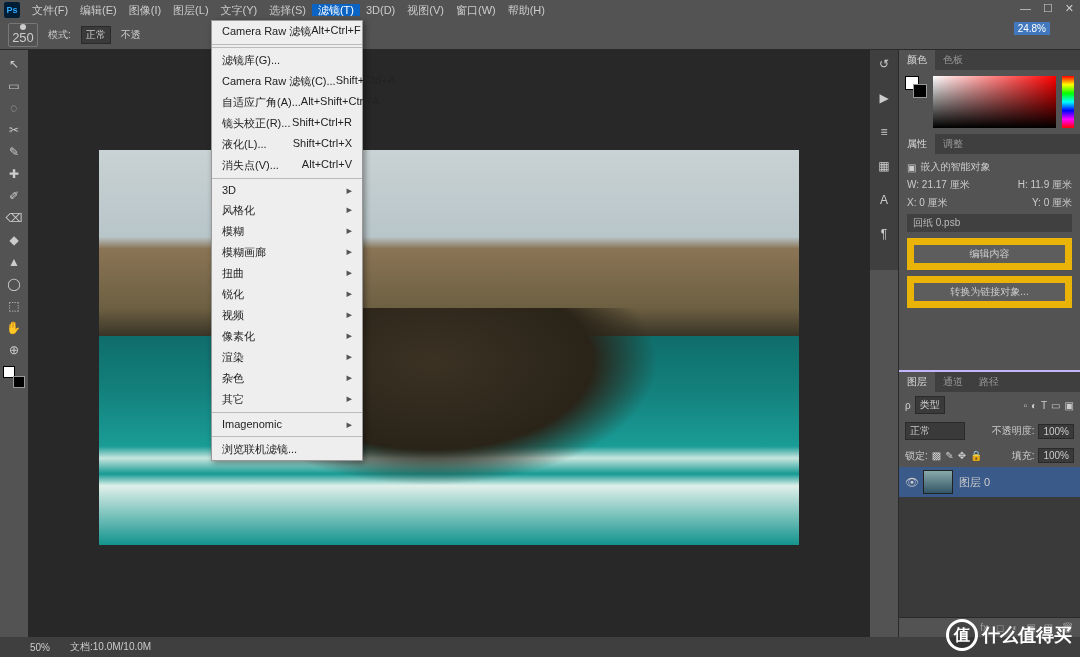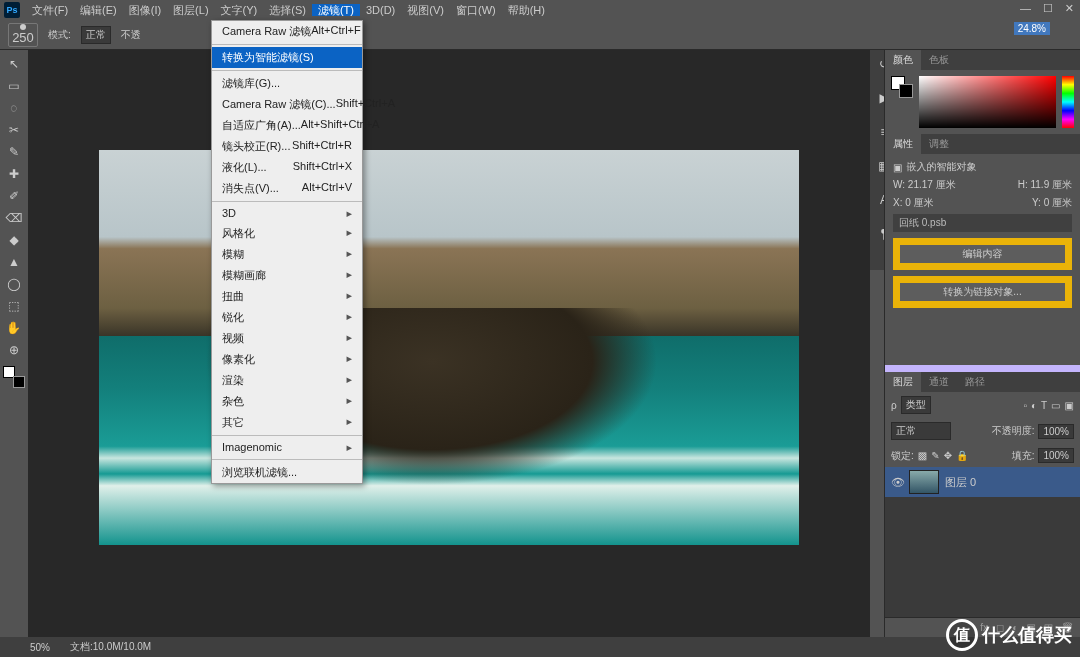--- a/index.html
+++ b/index.html
@@ -18,36 +18,36 @@
 .doc-tab .x { color:#999; }
 .doc-tab.dim { color:#888; background:#3f3f3f; }
 .workspace { position:absolute; top:50px; left:28px; right:210px; bottom:20px; background:#282828; display:flex; align-items:flex-start; justify-content:center; overflow:hidden; }
 .canvas-img { margin-top:100px; width:700px; height:395px; background:linear-gradient(180deg,#c9d2d4 0%,#b8c5c9 22%,#8a7455 25%,#6d6042 40%,#3a3528 47%,#0f6d6a 47%,#137f7b 60%,#1a9c96 75%,#c8e6df 78%,#159a93 82%,#e0f0ea 85%,#13938d 100%); position:relative; }
 .cliff { position:absolute; top:40%; left:15%; width:65%; height:45%; background:radial-gradient(ellipse at 50% 30%, #3b3224 0%, #2a2318 50%, rgba(0,0,0,0) 70%); }
 .tool-strip { position:absolute; top:50px; left:0; width:28px; bottom:20px; background:#535353; display:flex; flex-direction:column; align-items:center; padding-top:4px; gap:2px; }
 .tool { width:22px; height:20px; display:flex; align-items:center; justify-content:center; color:#ccc; cursor:pointer; font-size:12px; }
 .fg-bg { position:relative; width:22px; height:22px; margin-top:4px; }
 .fg-sw { position:absolute; width:12px; height:12px; background:#fff; border:1px solid #000; top:0; left:0; }
 .bg-sw { position:absolute; width:12px; height:12px; background:#000; border:1px solid #999; bottom:0; right:0; }
-.right-dock { position:absolute; top:50px; right:0; width:196px; bottom:20px; background:#535353; border-left:1px solid #2a2a2a; display:flex; flex-direction:column; }
+.right-dock { position:absolute; top:50px; right:0; width:182px; bottom:20px; background:#535353; border-left:1px solid #2a2a2a; display:flex; flex-direction:column; }
 .icon-dock { position:absolute; top:50px; right:182px; width:28px; height:220px; background:#3f3f3f; display:flex; flex-direction:column; align-items:center; padding-top:4px; gap:14px; }
 .panel-tabs { display:flex; background:#3f3f3f; height:20px; align-items:flex-end; font-size:10px; }
 .p-tab { padding:3px 8px; cursor:pointer; color:#999; }
 .p-tab.active { background:#535353; color:#ddd; }
 .panel-body { padding:6px 8px; font-size:10px; }
 .color-panel { display:flex; gap:6px; padding:6px; }
 .color-swatches { position:relative; width:22px; height:22px; }
 .cs-fg { position:absolute; width:14px; height:14px; background:#fff; border:1px solid #000; top:0; left:0; }
 .cs-bg { position:absolute; width:14px; height:14px; background:#000; border:1px solid #999; bottom:0; right:0; }
 .color-field { flex:1; height:52px; background:linear-gradient(to right,#fff,#f00),linear-gradient(to top,#000,rgba(0,0,0,0)); background-blend-mode:multiply; position:relative; }
 .hue-strip { width:12px; height:52px; background:linear-gradient(to bottom,#f00,#ff0,#0f0,#0ff,#00f,#f0f,#f00); }
 .prop-row { display:flex; justify-content:space-between; margin:4px 0; }
 .btn { background:#5d5d5d; border:7px solid #eab308; padding:2px 20px; text-align:center; margin:6px auto; font-size:10px; cursor:pointer; display:block; }
 .spacer-grow { flex:1; }
-.layers-panel { border-top:7px solid #c4b5fd; }
+.layers-panel { border-top:2px solid #c4b5fd; }
 .layer-row { display:flex; align-items:center; padding:3px 6px; gap:6px; background:#3a5a8a; }
 .eye { width:12px; text-align:center; }
 .layer-thumb { width:30px; height:24px; background:linear-gradient(#8aa,#356); border:1px solid #222; }
 .layer-opts { display:flex; gap:4px; padding:4px 6px; align-items:center; font-size:10px; }
 .sel { background:#3a3a3a; border:1px solid #2a2a2a; padding:1px 4px; color:#ccc; font-size:10px; }
 .layer-icons-bar { display:flex; justify-content:flex-end; gap:8px; padding:4px 6px; border-top:1px solid #2a2a2a; font-size:10px; color:#999; }
 .status-bar { position:absolute; bottom:0; left:0; right:0; height:20px; background:#3f3f3f; display:flex; align-items:center; padding:0 30px; font-size:10px; gap:20px; }
 .dropdown { position:absolute; top:20px; left:211px; width:152px; background:#eeeeee; color:#222; font-size:11px; box-shadow:2px 2px 6px rgba(0,0,0,.4); z-index:100; border:1px solid #999; }
 .dd-item { padding:3px 10px; display:flex; justify-content:space-between; cursor:pointer; white-space:nowrap;text-align:right; }
 .dd-item.hl { background:#0b63c4; color:#fff; }
@@ -71,23 +71,20 @@
   <span>✕</span>
 </div>
 <span class="cpu-badge">24.8%</span>
 
 <div class="dropdown" id="dd">
     <div class="dd-item">
       <span>Camera Raw 滤镜</span>
       <span>Alt+Ctrl+F</span>
     </div>
     <div class="dd-sep"></div>
-    <div class="dd-item hl">
-      <span>转换为智能滤镜(S)</span>
-    </div>
     <div class="dd-sep"></div>
     <div class="dd-item">
       <span>滤镜库(G)...</span>
     </div>
     <div class="dd-item">
       <span>Camera Raw 滤镜(C)...</span>
       <span>Shift+Ctrl+A</span>
     </div>
     <div class="dd-item">
       <span>自适应广角(A)...</span>

